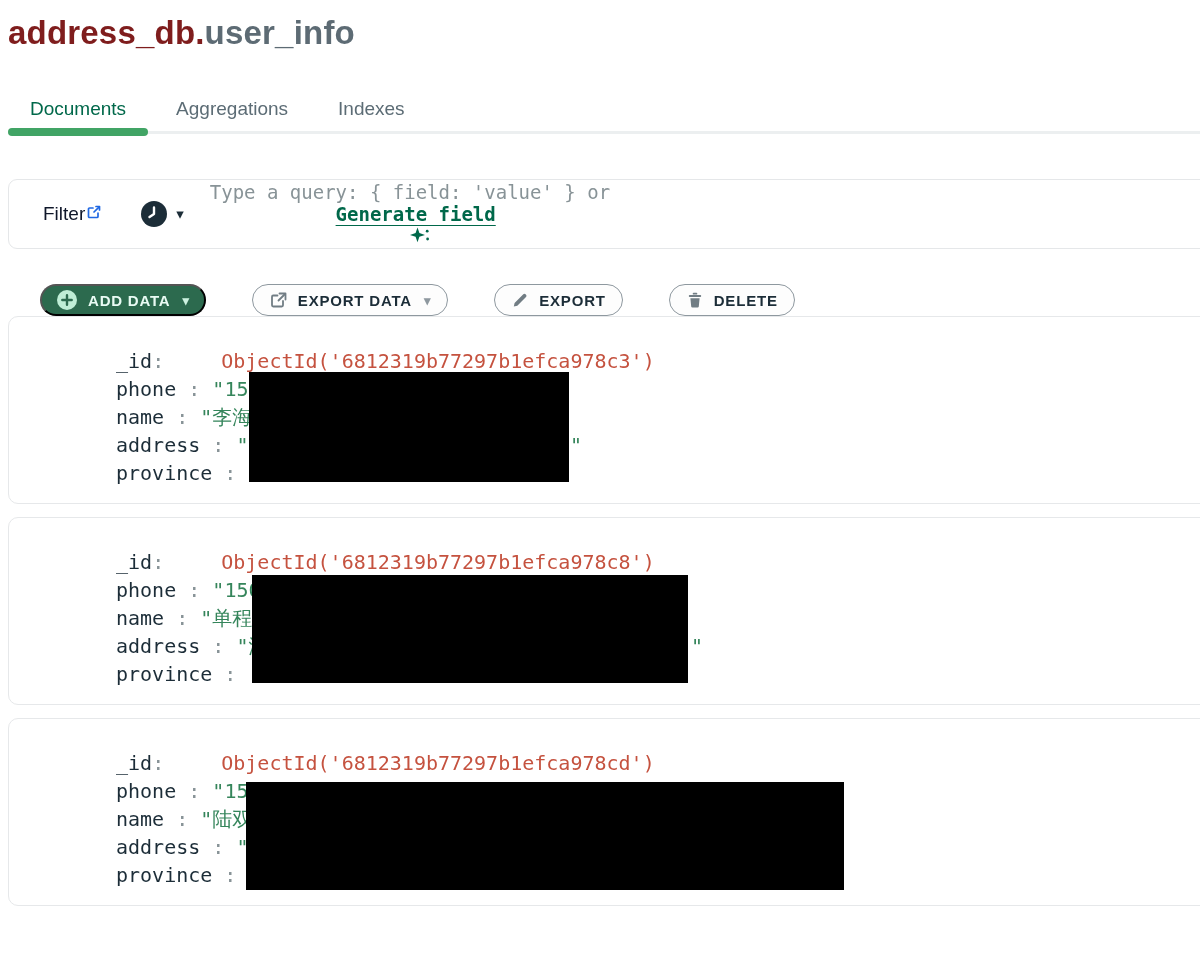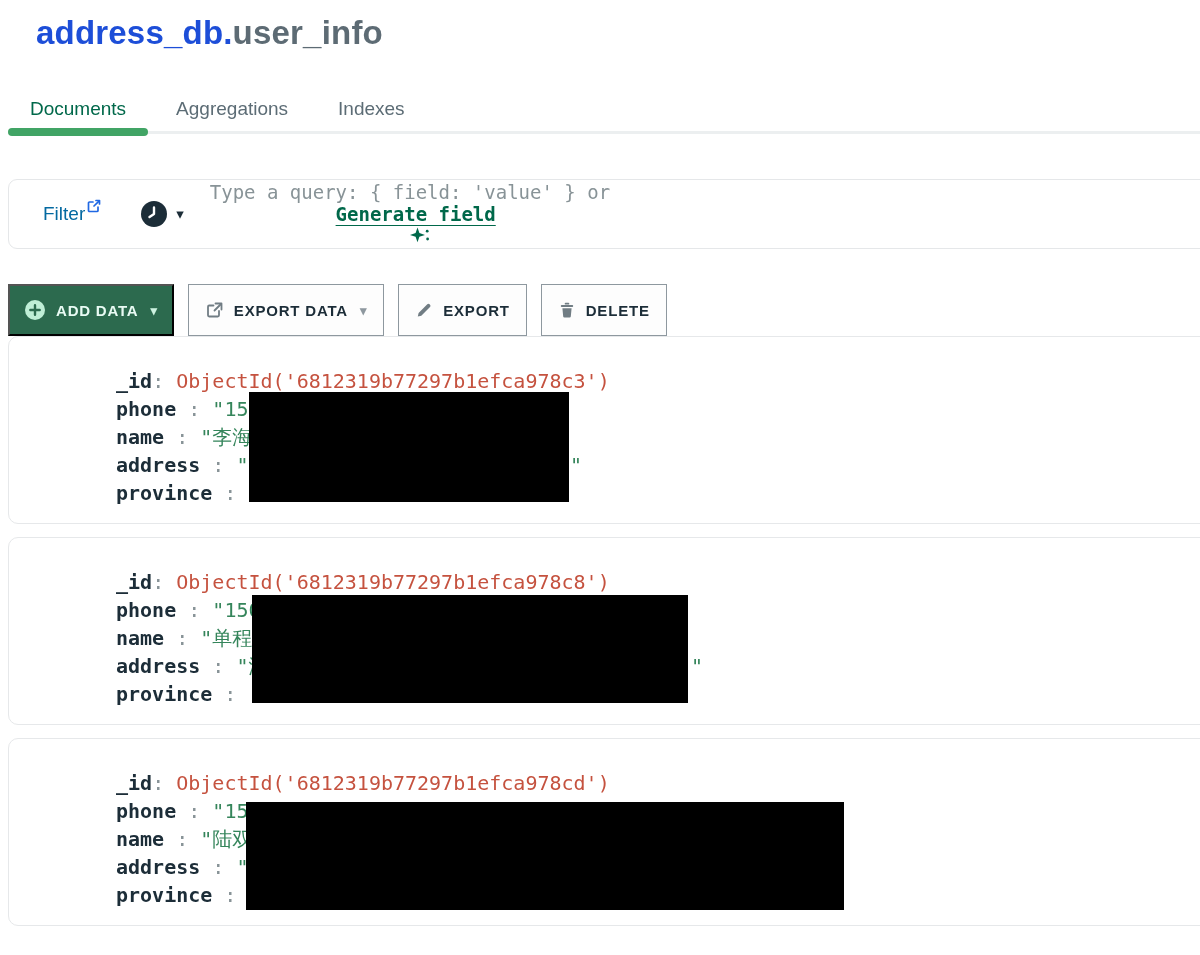--- a/index.html
+++ b/index.html
@@ -1,67 +1,67 @@
 <!DOCTYPE html>
 <html><head>
 <meta charset="utf-8">
 <style>
   * { margin:0; padding:0; box-sizing:border-box; }
   html,body { width:1200px; height:955px; background:#ffffff; overflow:hidden;
               font-family:"Liberation Sans", sans-serif; }
 
   
   .page-title { margin:14px 0 0 8px; font-size:33px; font-weight:700; letter-spacing:0.2px; }
-  .page-title .db   { color:#1d4ed8;margin-left:28px; }
+  .page-title .db   { color:#7f1d1d; }
   .page-title .coll { color:#5d6b74; }
 
   
   .tabs { display:flex; gap:6px; margin:40px 0 0 8px; position:relative; }
   .tab  { position:relative; padding:6px 22px 18px; font-size:19px; color:#5c6c75;
           cursor:pointer; white-space:nowrap; }
   .tab.active { color:#00684A; font-weight:400; }
   .tab.active::after { content:""; position:absolute; left:0; right:0; bottom:2px;
           height:8px; border-radius:4px; background:#41a465; z-index:1; }
   .tabs .tab-divider { position:absolute; left:0; bottom:4px; width:1192px; height:3px;
           background:#eceff0; z-index:0; }
 
   
   .filter-bar { margin:41px 0 0 8px; width:1204px; height:70px;
           border:1px solid #e5e7e9; border-radius:9px; background:#fff;
           display:flex; align-items:center; padding-left:34px; }
-  .filter-link { color:#0369a1; font-size:19px; cursor:pointer; display:flex; align-items:flex-start; }
+  .filter-link { color:#0f172a; font-size:19px; cursor:pointer; display:flex; align-items:center; }
   .filter-link svg { margin:-4px 0 0 2px; }
   .history-btn { display:flex; align-items:center; gap:9px; margin-left:40px; cursor:pointer; }
   .history-btn .caret { color:#1c2d38; font-size:15px; }
   .query-area { margin-left:26px; font-family:"DejaVu Sans Mono","Liberation Mono",monospace;
           font-size:19px; color:#889397; white-space:pre; display:flex; align-items:center; cursor:text;flex-direction:column; }
   .generate-link { color:#00684A; font-weight:700; text-decoration:underline;
           text-underline-offset:4px; }
   .query-area svg { margin-left:7px; }
 
   
   .toolbar { display:flex; gap:14px; margin:35px 0 0 8px; }
-  .btn { height:52px; border-radius:0; display:flex; align-items:center; gap:10px;
+  .btn { height:32px; border-radius:16px; display:flex; align-items:center; gap:10px;
          font-size:15px; font-weight:700; letter-spacing:0.8px; cursor:pointer;
-         padding:0 16px; white-space:nowrap; }
+         padding:0 16px; white-space:nowrap;margin-left:32px; }
   .btn-primary { background:#2c6a4e; color:#e9fbf4; padding:0 14px; }
   .btn-primary .caret { color:#cdf2e0; font-size:13px; margin-left:2px; }
   .btn-secondary { background:#fdfdfd; border:1px solid #8e989f; color:#1c2d38;align-items:center; }
   .btn-secondary .caret { color:#8e989f; font-size:13px; margin-left:2px; }
 
   
   .doc-card { position:relative; margin:0 0 13px 8px; width:1204px; height:188px;
           border:1px solid #e6e8ea; border-radius:10px; background:#fff;
           padding:30px 0 0 107px; overflow:hidden;
           font-family:"DejaVu Sans Mono","Liberation Mono",monospace; font-size:20px; }
   .doc-card:first-of-type { margin-top:33px; }
   .doc-row { height:28px; line-height:28px; white-space:pre; }
-  .doc-key { font-weight:700; color:#1c2d38; }
+  .doc-key { font-weight:400; color:#1c2d38; }
   .doc-sep { color:#889397; }
-  .val-oid { color:#c5523f; }
+  .val-oid { color:#c5523f;margin-left:45px; }
   .val-str { color:#35855b; }
   .redaction { position:absolute; background:#000; z-index:2; }
   .card-1 .redaction { left:240px; top:55px; width:320px; height:110px; }
   .card-2 .redaction { left:243px; top:57px; width:436px; height:108px; }
   .card-3 .redaction { left:237px; top:63px; width:598px; height:108px; }
   .tail-quote { position:absolute; top:114px; height:28px; line-height:28px;
           color:#35855b; z-index:3; }
   .card-1 .tail-quote { left:561px; }
   .card-2 .tail-quote { left:682px; }
   .card-3 .tail-quote { left:838px; }

